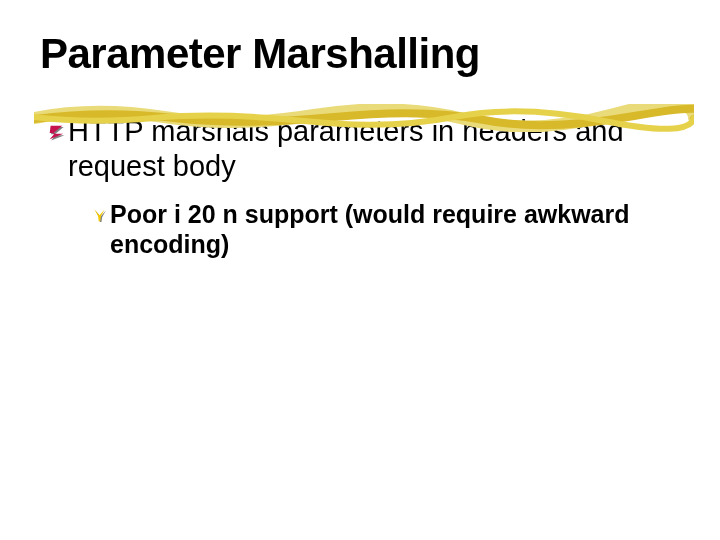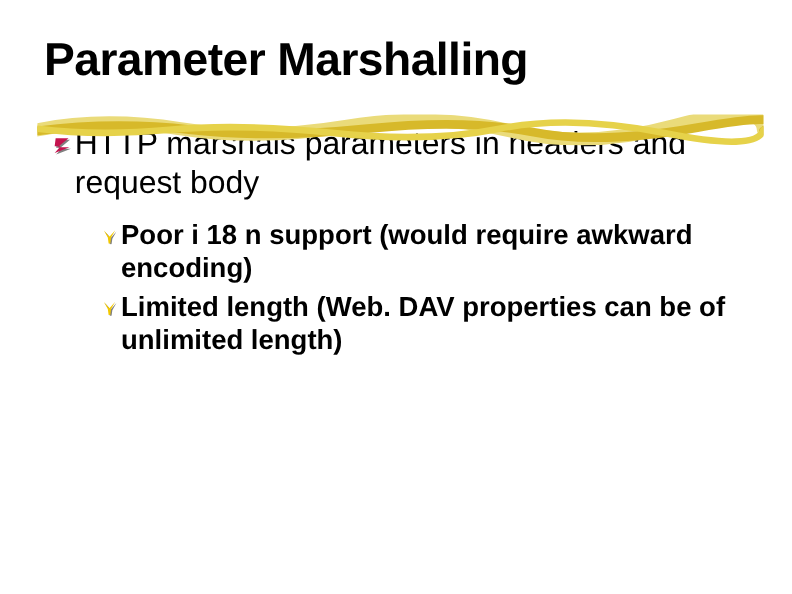--- a/index.html
+++ b/index.html
@@ -120,31 +120,22 @@
 
     <div class="sub-bullets">
 
       <div class="sub-item">
         <span class="bullet-icon">
           <svg width="15" height="15" viewBox="0 0 20 20">
             <path d="M3 3 L10 11 L17 3 L12 12 L11 19 L9 19 L8 12 Z" fill="#808080" transform="translate(1.5,1.5)"></path>
             <path d="M3 3 L10 11 L17 3 L12 12 L11 19 L9 19 L8 12 Z" fill="#f2c800"></path>
           </svg>
         </span>
-        <span class="text">Poor i 18 n support (would require awkward encoding)</span>
+        <span class="text">Poor i 20 n support (would require awkward encoding)</span>
       </div>
 
-      <div class="sub-item">
-        <span class="bullet-icon">
-          <svg width="15" height="15" viewBox="0 0 20 20">
-            <path d="M3 3 L10 11 L17 3 L12 12 L11 19 L9 19 L8 12 Z" fill="#808080" transform="translate(1.5,1.5)"></path>
-            <path d="M3 3 L10 11 L17 3 L12 12 L11 19 L9 19 L8 12 Z" fill="#f2c800"></path>
-          </svg>
-        </span>
-        <span class="text">Limited length (Web. DAV properties can be of unlimited length)</span>
-      </div>
 
 
     </div>
 
   </div>
 
 </div>
 
 </body></html>

